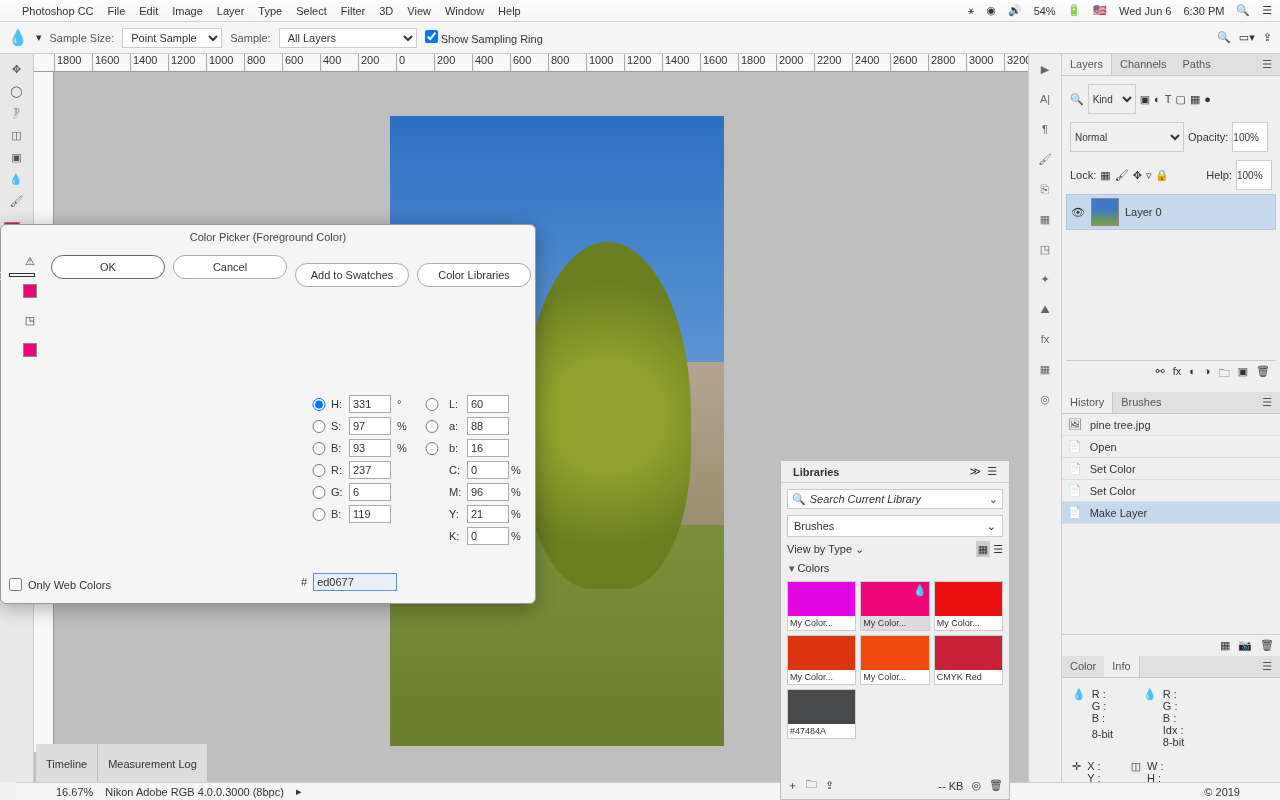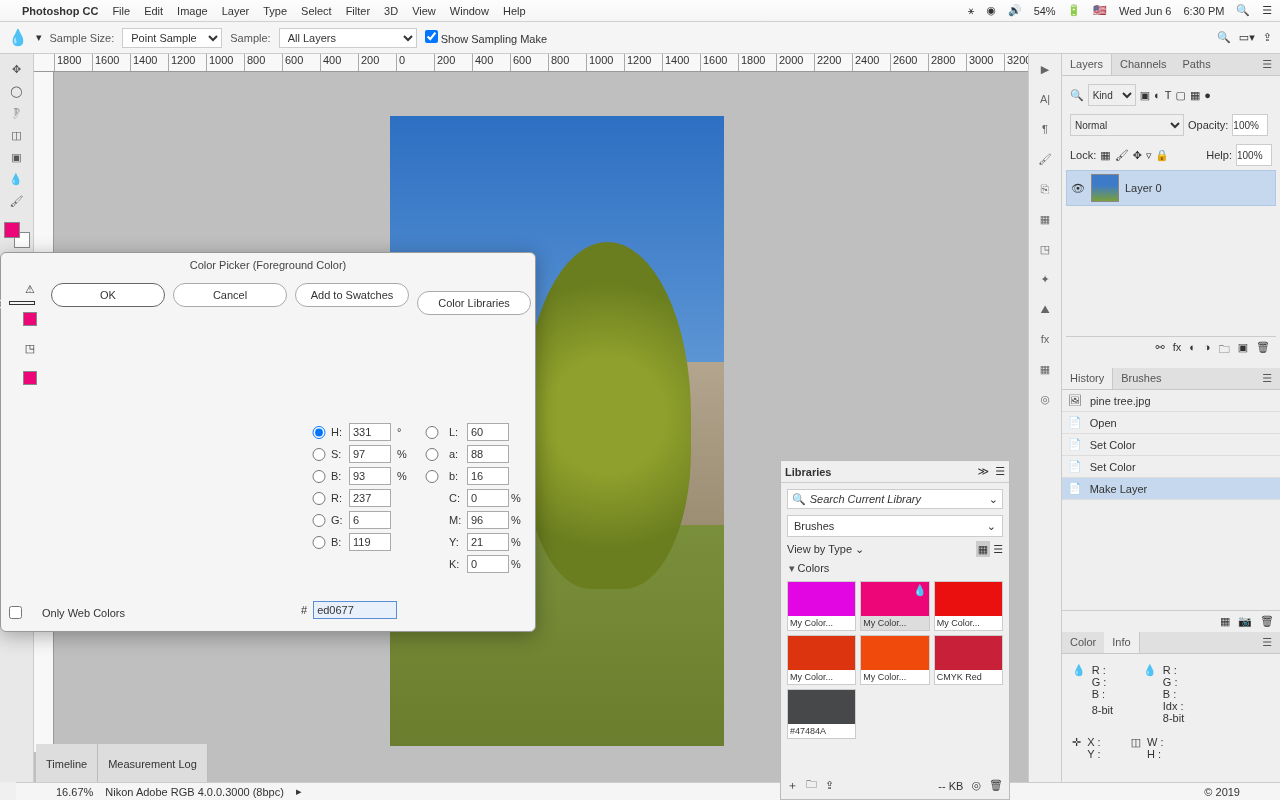--- a/index.html
+++ b/index.html
@@ -1,20 +1,20 @@
 <!DOCTYPE html>
 <html><head>
 <meta charset="utf-8">
 <style>
 *{box-sizing:border-box;margin:0;padding:0;font-family:-apple-system,Helvetica,Arial,sans-serif;font-size:11px;color:#333}
 body{width:1280px;height:800px;background:#f0f0f0;overflow:hidden;position:relative}
 .menubar{height:22px;background:linear-gradient(#fdfdfd,#f5f5f5);display:flex;align-items:center;padding:0 8px;border-bottom:1px solid #d0d0d0}
 .menubar .left{display:flex;gap:14px;align-items:center}
 .menubar .right{margin-left:auto;display:flex;gap:12px;align-items:center}
-.menubar b{font-weight:700}
+.menubar b{font-weight:400}
 .apple{font-size:14px}
 .optbar{height:32px;background:#f5f5f5;border-bottom:1px solid #ccc;display:flex;align-items:center;padding:0 8px;gap:8px}
 .optbar select{font-size:11px;border:1px solid #ccc;background:#fff;height:20px;padding:0 4px}
 .optbar .lbl{color:#555}
 .main{display:flex;height:calc(100% - 54px - 18px)}
 .toolbar{width:34px;background:#e8e8e8;border-right:1px solid #ccc;display:flex;flex-direction:column;align-items:center;padding-top:4px;gap:0}
 .tool{width:24px;height:22px;display:flex;align-items:center;justify-content:center;color:#555;cursor:pointer}
 .canvas-area{flex:1;background:#bfbfbf;position:relative;overflow:hidden}
 .doc-tab{height:22px;background:#d8d8d8;display:flex;align-items:center;padding-left:6px;gap:6px}
 .doc-tab .dot{width:10px;height:10px;border-radius:50%}
@@ -27,47 +27,47 @@
 .grass{height:35%;background:linear-gradient(#7a8f3a,#6b7d2e)}
 .tree{position:absolute;left:40%;top:20%;width:50%;height:55%;background:radial-gradient(circle,#8fa02c 30%,#6a7d1f 70%);border-radius:50% 50% 40% 40%}
 .rtcol{width:34px;background:#efefef;border-left:1px solid #ccc;border-right:1px solid #ccc;display:flex;flex-direction:column;align-items:center;padding-top:6px;gap:12px}
 .rtcol div{width:20px;height:18px;display:flex;align-items:center;justify-content:center;color:#666}
 .panels{width:218px;background:#efefef;display:flex;flex-direction:column}
 .panel-tabs{display:flex;background:#e0e0e0;border-bottom:1px solid #c8c8c8;height:22px}
 .panel-tabs span{padding:4px 8px;color:#555;cursor:pointer}
 .panel-tabs .active{background:#efefef;border-right:1px solid #c8c8c8}
 .panel-body{padding:4px;font-size:10px;color:#555}
 .layers-controls{display:flex;gap:4px;align-items:center;padding:4px}
-.layers-controls select,.layers-controls input{font-size:10px;height:22px;border:1px solid #ccc}
+.layers-controls select,.layers-controls input{font-size:10px;height:30px;border:1px solid #ccc}
 .layer-row{display:flex;align-items:center;height:36px;background:#c5d8ed;border:1px solid #b3c9e3;padding:0 4px;gap:6px}
 .layer-thumb{width:28px;height:28px;border:1px solid #888;background:linear-gradient(#3d7bc9 40%,#7a9f3a)}
 .history-row{display:flex;align-items:center;height:22px;padding:0 6px;gap:8px;border-bottom:1px solid #ddd}
 .history-row.sel{background:#c5d8ed}
 .info-grid{display:flex;padding:6px;gap:30px}
 .info-col{display:flex;gap:6px}
-.picker{position:absolute;left:0;top:252px;width:536px;height:380px;background:#f5f5f5;border:1px solid #999;border-radius:6px;box-shadow:0 4px 20px rgba(0,0,0,.3);z-index:100}
+.picker{position:absolute;left:0;top:224px;width:536px;height:380px;background:#f5f5f5;border:1px solid #999;border-radius:6px;box-shadow:0 4px 20px rgba(0,0,0,.3);z-index:100}
 .picker-title{text-align:center;padding:6px;color:#444}
 .picker-body{display:flex;padding:6px;gap:6px}
 .sat-field{width:256px;height:256px;background:linear-gradient(to top,#000,transparent),linear-gradient(to right,#fff,#ed0677);position:relative;cursor:crosshair}
 .sat-cursor{position:absolute;right:4px;top:16px;width:10px;height:10px;border:1px solid #fff;border-radius:50%}
 .hue-strip{width:18px;height:256px;background:linear-gradient(red,#ff00ff,#0000ff,#00ffff,#00ff00,#ffff00,red);position:relative}
 .hue-cursor{position:absolute;left:-4px;top:18px;width:26px;height:4px;border:1px solid #333}
 .color-preview{width:60px;display:flex;flex-direction:column;align-items:center;gap:2px}
 .color-box{width:56px;height:32px}
 .pk-btns{display:flex;gap:8px;margin-left:8px}
 .pk-btn{width:114px;height:24px;border:1px solid #aaa;border-radius:12px;background:#fff;cursor:pointer;text-align:center;line-height:22px}
 .pk-inputs{position:absolute;left:308px;top:170px;display:grid;grid-template-columns:20px 16px 46px 18px 30px 16px 42px 18px;gap:4px 2px;align-items:center}
 .pk-inputs input[type=text]{width:42px;height:18px;border:1px solid #aaa;font-size:11px;text-align:left;padding-left:3px}
 .pk-inputs input[type=radio]{margin:0}
 .hex-row{position:absolute;left:300px;bottom:12px;display:flex;align-items:center;gap:6px}
 .hex-row input{width:84px;height:18px;border:1px solid #5a8fd6;font-size:11px;padding-left:3px;background:#e8f0fb}
-.webcolors{position:absolute;left:8px;bottom:12px;display:flex;align-items:center;gap:20px}
+.webcolors{position:absolute;left:8px;bottom:12px;display:flex;align-items:center;gap:6px}
 .small-sw{width:14px;height:14px;border:1px solid #888}
 .libraries{position:absolute;right:270px;bottom:0;width:230px;height:340px;background:#efefef;border:1px solid #bbb;z-index:50}
-.lib-head{display:flex;padding:4px 4px;border-bottom:1px solid #ccc;align-items:center}
+.lib-head{display:flex;padding:4px 12px;border-bottom:1px solid #ccc;align-items:center}
 .lib-head .title{font-weight:600}
 .lib-head .rr{margin-left:auto;display:flex;gap:6px}
 .lib-search{margin:6px;border:1px solid #ccc;background:#fff;height:20px;display:flex;align-items:center;padding:0 4px;gap:4px;color:#999}
 .lib-select{margin:0 6px;border:1px solid #ccc;background:#fff;height:22px;display:flex;align-items:center;padding:0 6px;justify-content:space-between}
 .lib-view{margin:6px;display:flex;align-items:center;justify-content:space-between}
 .lib-colors{padding:6px;display:grid;grid-template-columns:repeat(3,1fr);gap:4px}
 .lib-sw{border:1px solid #ccc;background:#fff}
 .lib-sw .c{height:34px}
 .lib-sw .n{padding:2px;font-size:9px;white-space:nowrap;overflow:hidden;text-overflow:ellipsis}
 .bottom-tabs{position:absolute;bottom:16px;left:36px;display:flex;background:#ddd}
@@ -111,21 +111,21 @@
   </div>
 </div>
 
 <div class="optbar">
   <span style="font-size:16px">💧</span>
   <span>▾</span>
   <span class="lbl">Sample Size:</span>
   <select style="width:100px"><option>Point Sample</option></select>
   <span class="lbl">Sample:</span>
   <select style="width:138px"><option>All Layers</option></select>
-  <label><input type="checkbox" checked="" style=""> <span>Show Sampling Make</span></label>
+  <label><input type="checkbox" checked="" style=""> <span>Show Sampling Ring</span></label>
   <span style="margin-left:auto">🔍</span>
   <span>▭▾</span>
   <span>⇪</span>
 </div>
 
 <div class="main">
   <div class="toolbar">
     <div class="tool">✥</div>
     <div class="tool">◯</div>
     <div class="tool">𓏢</div>
@@ -334,21 +334,21 @@
       </div>
     <div style="display:flex;flex-direction:column;align-items:center;gap:16px;margin-left:4px">
       <span>⚠</span>
       <div class="small-sw" style="background:#ed0677"></div>
       <span>◳</span>
       <div class="small-sw" style="background:#ed0677"></div>
     </div>
     <div class="pk-btns">
       <div class="pk-btn" style="border-color:#666">OK</div>
       <div class="pk-btn">Cancel</div>
-      <div class="pk-btn" style="">Add to Swatches</div>
+      <div class="pk-btn" style="margin-top:8px">Add to Swatches</div>
       <div class="pk-btn" style="margin-top:8px">Color Libraries</div>
     </div>
   </div>
   <div class="pk-inputs">
     <input type="radio" checked="" style="">
       <span>H:</span>
       <input type="text" value="331" style="">
       <span>°</span>
     <input type="radio" style="">
       <span>L:</span>

